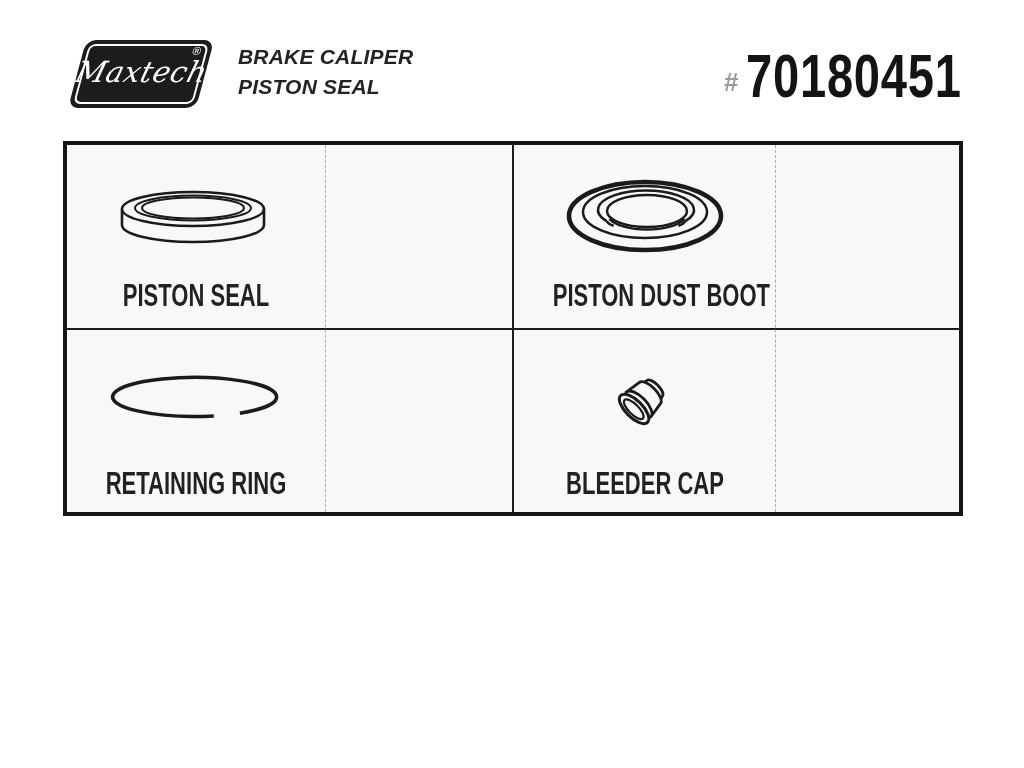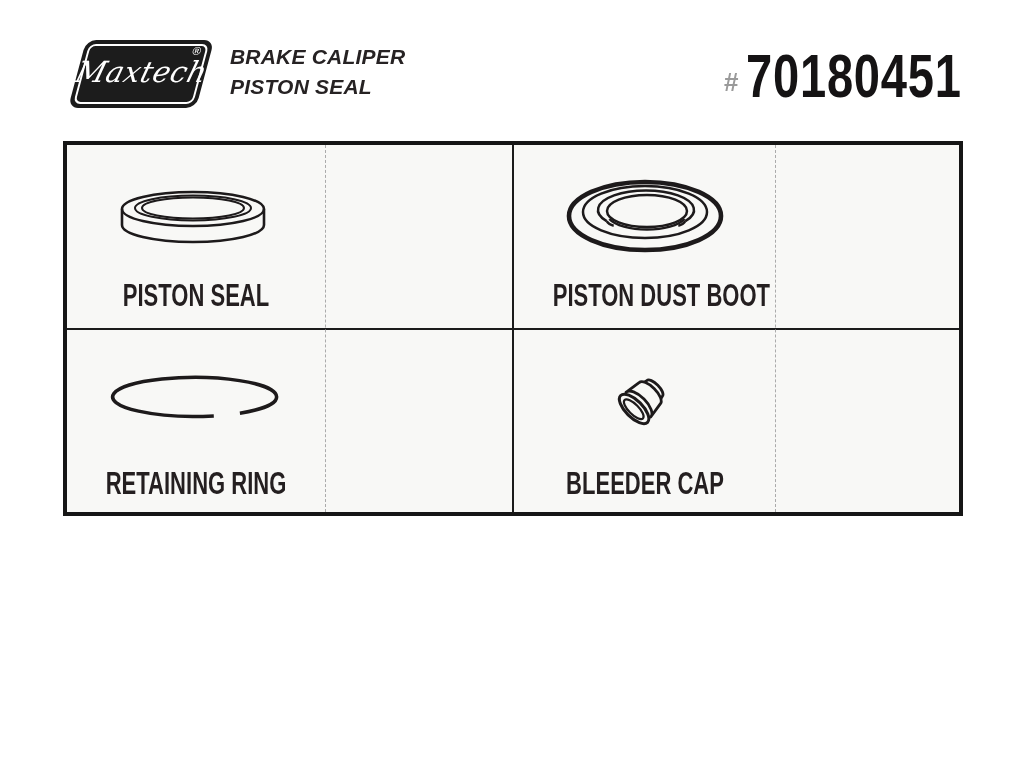--- a/index.html
+++ b/index.html
@@ -21,21 +21,21 @@
     position: absolute; left: 0; top: 0; width: 100%; height: 100%;
     display: flex; align-items: center; justify-content: center;
     color: #ffffff; font-family: "DejaVu Serif", serif; font-style: italic;
     font-size: 29px; padding-bottom: 4px; letter-spacing: 0.5px;
   }
   .logo-reg {
     position: absolute; top: 6px; right: 9px; color: #ffffff;
     font-size: 11px; font-family: "DejaVu Sans", sans-serif; line-height: 1;
   }
   .product-title {
-    position: absolute; left: 230px; top: 42px;
+    position: absolute; left: 238px; top: 42px;
     font-style: italic; font-weight: bold; font-size: 21px; line-height: 30px;
     color: #262223; letter-spacing: 0.2px;
   }
   .part-number-wrap {
     position: absolute; left: 724px; top: 44px; height: 58px;
     display: flex; align-items: flex-end;
   }
   .part-hash {
     font-weight: bold; font-size: 26px; color: #9a9a9a;
     margin-right: 8px; margin-bottom: 7px; line-height: 1;

